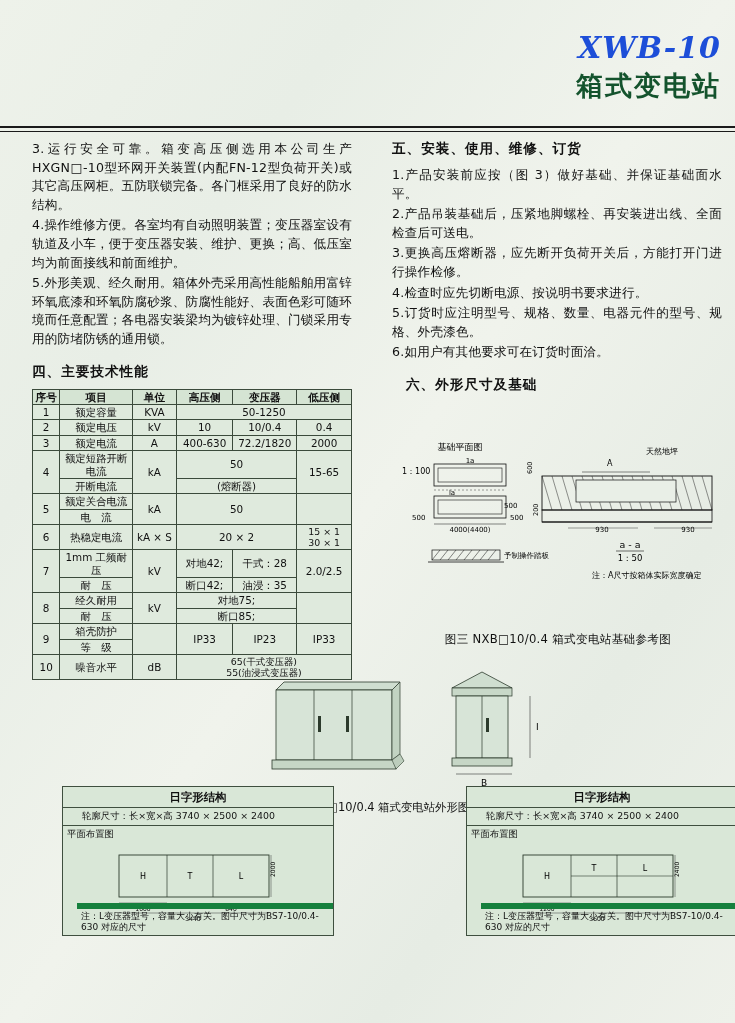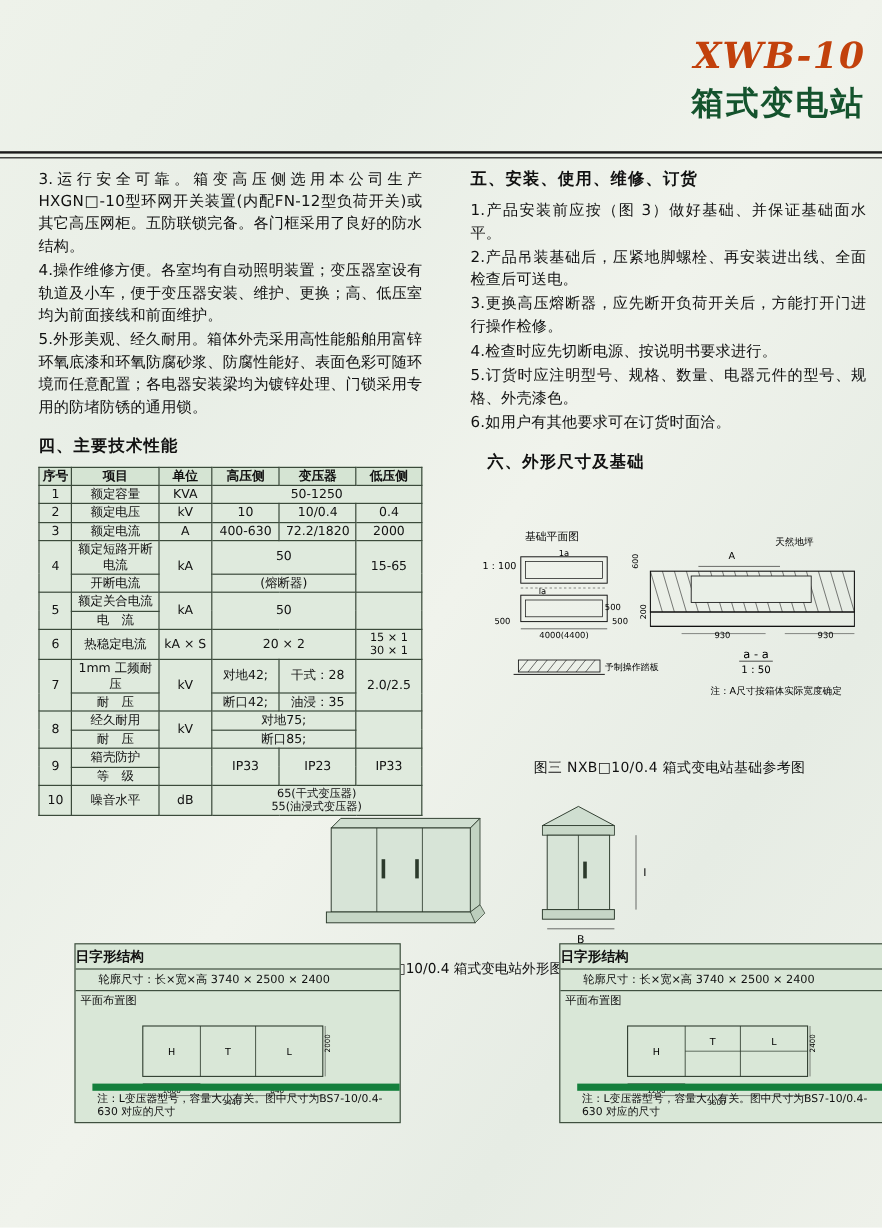--- a/index.html
+++ b/index.html
@@ -8,21 +8,21 @@
     background:linear-gradient(125deg,#eef2ea 0%,#e8eee6 25%,#f0f3ec 50%,#e6ece4 75%,#eef1ea 100%);
     font-family:"DejaVu Sans","Liberation Sans",sans-serif;
     color:#111;
   }
   .page{position:absolute;inset:0;}
   
   .header{position:absolute;left:0;right:0;top:0;height:120px;}
   .hdr-title{
     position:absolute;right:14px;top:30px;text-align:right;
     font-family:"DejaVu Serif","Liberation Serif",serif;
-    font-weight:bold;font-style:italic;font-size:30px;letter-spacing:1px;color:#c2410c;
+    font-weight:bold;font-style:italic;font-size:30px;letter-spacing:1px;color:#1d4ed8;
   }
   .hdr-sub{
     position:absolute;right:14px;top:68px;text-align:right;
     font-family:"DejaVu Serif","Liberation Serif",serif;
     font-weight:bold;font-size:27px;letter-spacing:2px;color:#14532d;
   }
   .rule{position:absolute;left:0;right:0;top:126px;height:2px;background:#1a1a1a;}
   .rule2{position:absolute;left:0;right:0;top:131px;height:1px;background:#1a1a1a;}
 
   
@@ -70,21 +70,21 @@
   .mid{position:absolute;left:0;top:660px;width:735px;height:130px;}
   .midcap{position:absolute;left:268px;top:800px;width:210px;text-align:center;font-size:11.4px;}
 
   
   .panel{
     position:absolute;width:270px;height:148px;border:1px solid #3f4f3f;
     background:#d9e7d7;
   }
   .panelL{left:62px;top:786px;}
   .panelR{left:466px;top:786px;}
-  .p-title{font-size:11.4px;font-weight:bold;padding:3px 0 2px;border-bottom:1px solid #3f4f3f;}
+  .p-title{text-align:center;font-size:11.4px;font-weight:bold;padding:3px 0 2px;border-bottom:1px solid #3f4f3f;}
   .p-line{font-size:9.4px;padding:2px 19px;border-bottom:1px solid #3f4f3f;}
   .p-sub{font-size:9.4px;padding:2px 4px;}
   .p-note{position:absolute;left:0;right:0;bottom:0;font-size:9px;line-height:11px;padding:2px 4px;border-top:6px solid #15803d;margin-left:14px;}
 
   .scan{
     position:absolute;left:430px;top:952px;width:270px;height:26px;
     opacity:.35;font-size:10px;color:#4a5a4a;letter-spacing:6px;
   }
 </style>
 </head>

